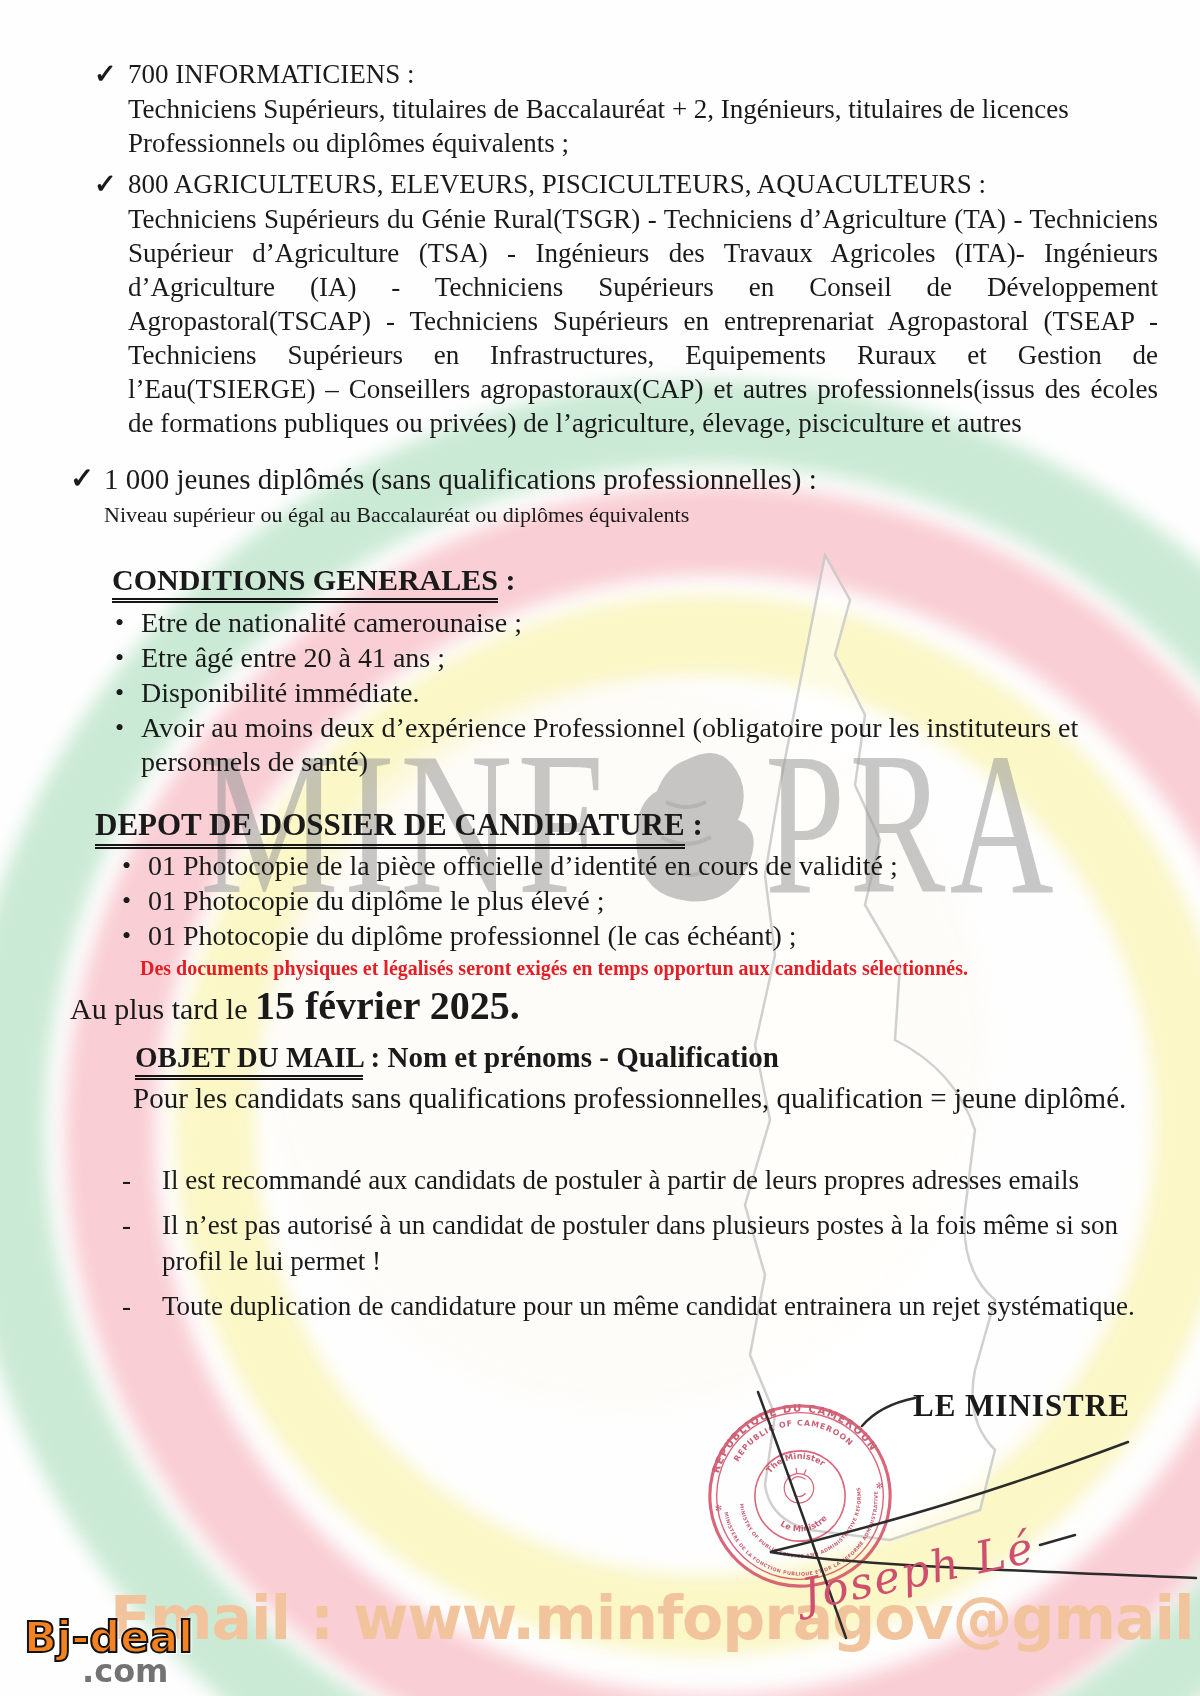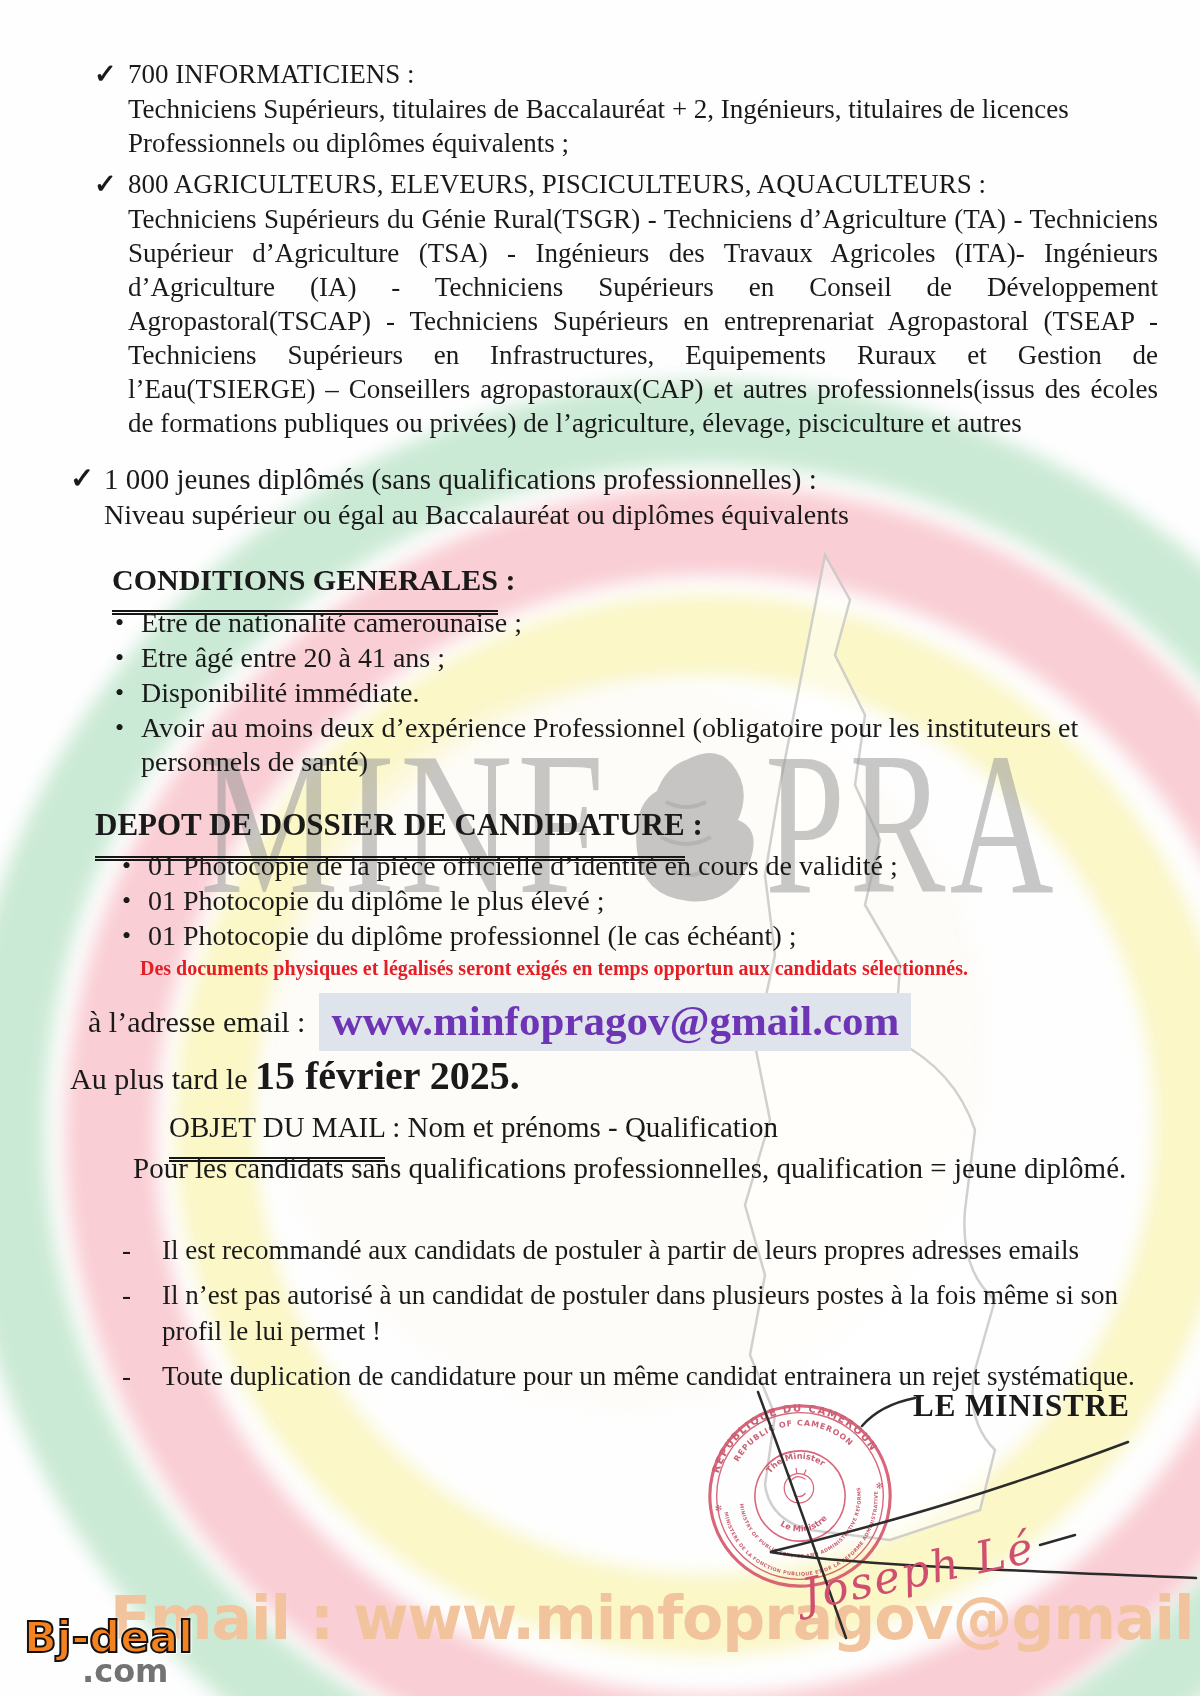--- a/index.html
+++ b/index.html
@@ -26,38 +26,38 @@
   .check-item{display:flex;}
   .check-item.ci1,.check-item.ci2{margin-left:24px;}
   .check-item.ci2{margin-top:6px;}
   .check-item.ci3{margin-left:0;margin-top:20px;}
   .check{width:34px;flex:0 0 34px;font-weight:bold;font-size:27px;padding-top:1px;}
   .ci3 .check{font-size:29px;}
   .check-body{flex:1;}
   .check-title{font-weight:normal;font-size:27px;line-height:36px;}
   .ci3 .check-title{font-size:29px;line-height:38px;}
   .check-text{font-size:27px;line-height:34px;}
-  .ci3 .check-text{font-size:28px;line-height:34px;}
+  .ci3 .check-text{font-size:22px;line-height:34px;}
   .justify{text-align:justify;}
 
   .sec-h{margin:28px 0 6px 42px;font-size:30px;line-height:40px;font-weight:bold;}
   .sec-h.depot{margin:26px 0 4px 25px;font-size:31px;}
-  .u2{border-bottom:5px double #161616;padding-bottom:14px;}
+  .u2{border-bottom:5px double #161616;padding-bottom:2px;}
   ul.dots{list-style:none;margin:0 0 0 45px;padding:0;}
   ul.dots.depot-l{margin-left:52px;}
   ul.dots li{display:flex;font-size:28px;line-height:34px;margin:0 0 1px 0;}
   .dot{width:26px;flex:0 0 26px;font-size:26px;}
   .warning{margin:2px 0 0 70px;font-size:20px;line-height:26px;font-weight:bold;color:#e51d25;}
 
   .email-line{margin:12px 0 0 18px;font-size:30px;display:flex;align-items:center;}
   .email-hl{display:inline-block;margin-left:14px;padding:4px 12px 6px 12px;background:#dfe3ec;
             color:#6d35b5;font-weight:bold;font-size:43px;line-height:48px;}
   .deadline{margin:8px 0 12px 0;font-size:30px;}
   .date-b{font-weight:bold;font-size:40px;}
-  .objet{margin:8px 0 0 99px;font-size:29px;line-height:38px;font-weight:normal;}
+  .objet{margin:8px 0 0 65px;font-size:29px;line-height:38px;font-weight:bold;}
   .objet-note{margin:4px 0 0 63px;font-size:29px;line-height:36px;}
   ul.dashes{list-style:none;margin:46px 0 0 52px;padding:0;}
   ul.dashes li{display:flex;font-size:27px;line-height:36px;margin-bottom:9px;}
   .dash{width:40px;flex:0 0 40px;}
 
   .minister{position:absolute;left:913px;top:1388px;z-index:6;font-weight:bold;font-size:31px;letter-spacing:1px;}
 
   
   .stamp{position:absolute;left:702px;top:1398px;width:196px;height:196px;z-index:6;opacity:.88;}
   .sc{stroke:#d45168;fill:none;}
@@ -154,24 +154,20 @@
           <span class="dot">•</span>
           <span>01 Photocopie du diplôme le plus élevé ;</span>
         </li>
       <li>
           <span class="dot">•</span>
           <span>01 Photocopie du diplôme professionnel (le cas échéant) ;</span>
         </li>
     </ul>
     <div class="warning">Des documents physiques et légalisés seront exigés en temps opportun aux candidats sélectionnés.</div>
 
-    <div class="email-line">
-      <span>à l’adresse email :</span>
-      <span class="email-hl">www.minfopragov@gmail.com</span>
-    </div>
 
     <div class="deadline">
       <span>Au plus tard le </span><span class="date-b">15 février 2025.</span>
     </div>
 
     <div class="objet">
       <span class="u2">OBJET DU MAIL</span><span> : Nom et prénoms - Qualification</span>
     </div>
     <div class="objet-note">Pour les candidats sans qualifications professionnelles, qualification = jeune diplômé.</div>
 

